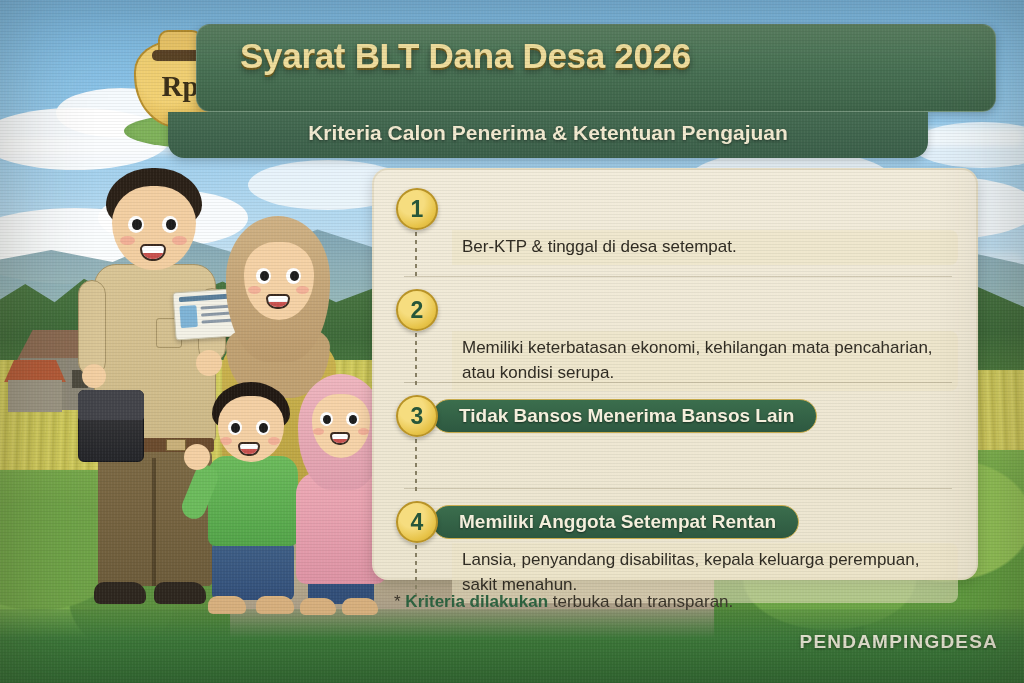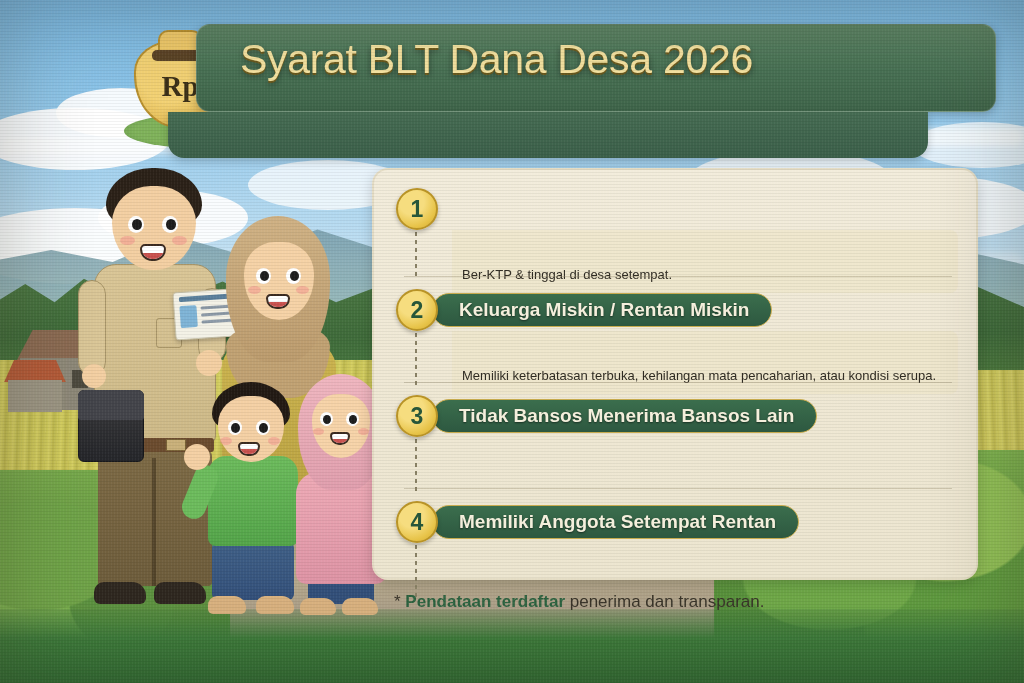--- a/index.html
+++ b/index.html
@@ -122,21 +122,21 @@
   
   .header-banner {
     position: absolute; left: 196px; top: 24px; width: 800px; height: 88px;
     background: linear-gradient(to bottom, #5a8263 0%, #4a7356 45%, #3e6449 100%);
     border-radius: 14px;
     border: 1px solid rgba(255,255,255,0.18);
     box-shadow: 0 3px 10px rgba(0,0,0,0.22);
   }
   .title-text {
     position: absolute; left: 240px; top: 36px; width: 720px;
-    font-size: 41px; font-weight: normal;
+    font-size: 35px; font-weight: bold;
     color: #f4e2a0;
     letter-spacing: -0.3px;
     text-shadow: 0 2px 0 #6b5a1e, 0 3px 6px rgba(0,0,0,0.45);
     white-space: nowrap;
   }
   .subtitle-banner {
     position: absolute; left: 168px; top: 112px; width: 760px; height: 46px;
     background: linear-gradient(to bottom, #456b52 0%, #3b5f49 100%);
     border-radius: 0 0 16px 16px;
     box-shadow: 0 3px 8px rgba(0,0,0,0.2);
@@ -393,21 +393,21 @@
     white-space: nowrap;
     z-index: 2;
   }
   .desc-box {
     position: absolute; left: 78px; top: 50px; width: 506px;
     background: rgba(236,227,196,0.55);
     border-radius: 0 8px 8px 0;
     padding: 4px 10px 6px 10px;
   }
   .desc-box p {
-    font-size: 13px; line-height: 25px; color: #2f2b22; margin-top: 28px;
+    font-size: 17px; line-height: 25px; color: #2f2b22;
   }
   .dotline {
     position: absolute; left: 41px; top: 52px; width: 2px; height: 46px;
     background-image: linear-gradient(to bottom, #8a8266 0 50%, transparent 50%);
     background-size: 2px 8px;
   }
   .sep {
     position: absolute; left: 30px; width: 548px; height: 1px;
     background: rgba(140,130,100,0.35);
   }
@@ -500,20 +500,21 @@
       <div class="coin" style="left:118px;top:100px;width:40px;"></div>
     </div>
     <div class="star" style="left:98px;top:12px;">✦</div>
     <div class="star" style="left:118px;top:40px;font-size:11px;">✦</div>
     <div class="star" style="left:78px;top:88px;font-size:10px;">✦</div>
   </div>
 
   <div class="header-banner"></div>
   <div class="title-text">Syarat BLT Dana Desa 2026</div>
   <div class="subtitle-banner"></div>
+  <div class="subtitle-text">Kriteria Calon Penerima &amp; Ketentuan Pengajuan</div>
 
   <div class="family">
 
     <div class="f-man">
       <div class="bag-strap"></div>
       <div class="man-legs"></div>
         <div class="leg-split"></div>
       <div class="shoe" style="left:18px;"></div>
       <div class="shoe" style="left:78px;"></div>
       <div class="man-body"></div>
@@ -609,45 +610,48 @@
         <div class="badge">1</div>
         <div class="dotline"></div>
         <div class="desc-box">
           <p>Ber-KTP &amp; tinggal di desa setempat.</p>
         </div>
         <div class="sep" style="top:96px;"></div>
       </div>
 
       <div class="req-item tall">
         <div class="badge">2</div>
-        <div class="pill">Keluarga Miskin / Rentan Miskin</div>
         <div class="dotline" style="height:52px;"></div>
         <div class="desc-box">
-          <p>Memiliki keterbatasan terbuka, kehilangan mata pencaharian, atau kondisi serupa.</p>
+          <p>Memiliki keterbatasan ekonomi, kehilangan mata pencaharian, atau kondisi serupa.</p>
         </div>
         <div class="sep" style="top:101px;"></div>
       </div>
 
       <div class="req-item tall">
         <div class="badge">3</div>
         <div class="pill">Tidak Bansos Menerima Bansos Lain</div>
         <div class="dotline" style="height:52px;"></div>
         <div class="sep" style="top:101px;"></div>
       </div>
 
       <div class="req-item tall">
         <div class="badge">4</div>
         <div class="pill">Memiliki Anggota Setempat Rentan</div>
         <div class="dotline" style="height:52px;"></div>
+        <div class="desc-box">
+          <p>Lansia, penyandang disabilitas, kepala keluarga perempuan, sakit menahun.</p>
+        </div>
       </div>
 
     </div>
   </div>
 
   <div class="footnote">
     <span>*</span>
-    <b>Pendataan terdaftar</b><span> penerima dan transparan.</span>
+    <b>Kriteria dilakukan</b><span> terbuka dan transparan.</span>
   </div>
 
+  <div class="watermark">PENDAMPINGDESA</div>
 
   <div class="grain"></div>
   <div class="vignette"></div>
 </div>
 
 </body></html>

